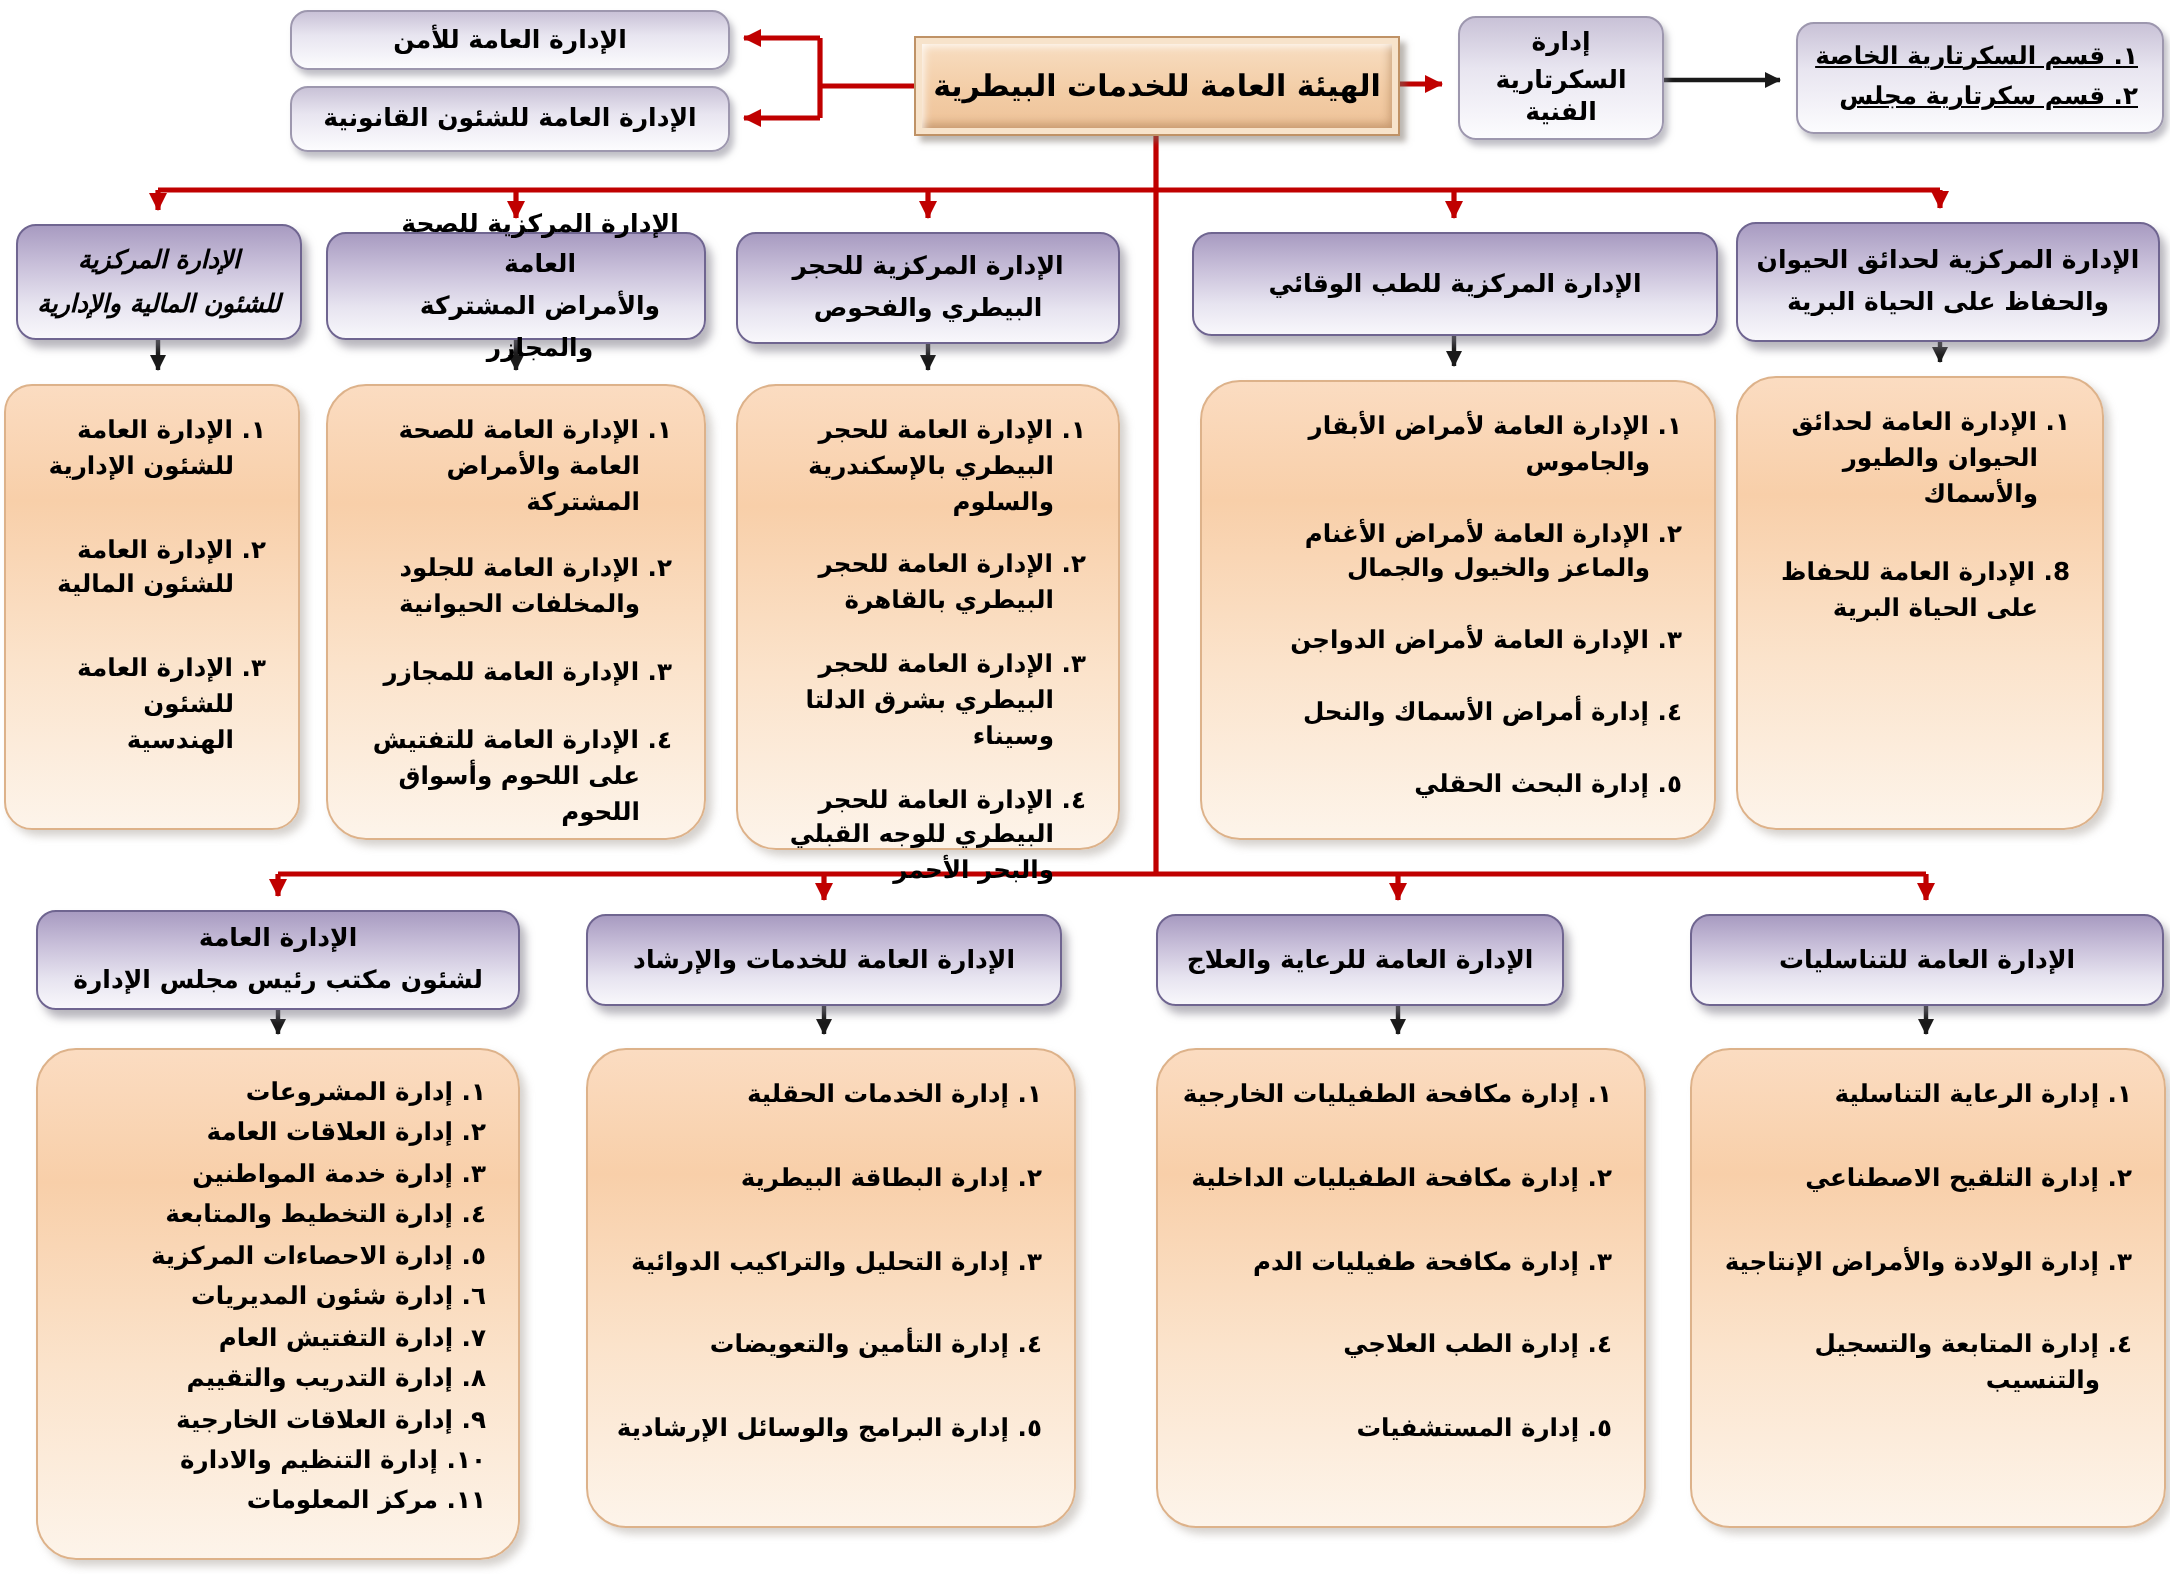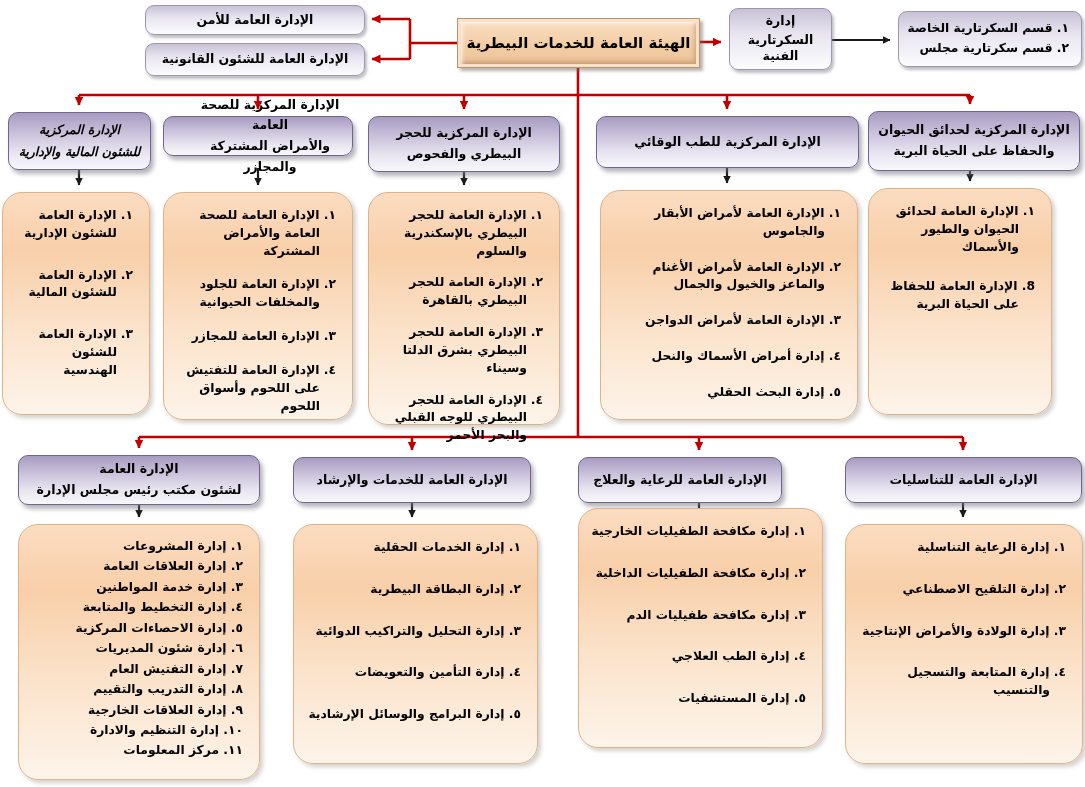--- a/index.html
+++ b/index.html
@@ -120,46 +120,46 @@
     <span>الإدارة العامة للشئون القانونية</span>
   </div>
   <div class="bx lightbox" style="left:145px;top:5px;width:220px;height:30px;">
     <span>الإدارة العامة للأمن</span>
   </div>
 
   <div class="bx lightbox spread" style="left:729px;top:8px;width:103px;height:62px;">
       <div class="hline">إدارة</div>
       <div class="hline">السكرتارية الفنية</div>
     </div>
-  <div class="bx lightbox listy" style="left:898px;top:11px;width:184px;height:56px;">
+  <div class="bx lightbox listy" style="left:898px;top:11px;width:184px;height:56px;text-decoration:underline;">
       <div class="sec-itm">١.  قسم السكرتارية الخاصة</div>
       <div class="sec-itm">٢.  قسم سكرتارية مجلس</div>
     </div>
 
   <div class="bx hdr spread" style="left:8px;top:112px;width:143px;height:58px;font-style:italic;">
       <div class="hline">الإدارة المركزية</div>
       <div class="hline">للشئون المالية والإدارية</div>
     </div>
-  <div class="bx hdr" style="left:163px;top:116px;width:190px;height:40px;padding-left:28px;">
+  <div class="bx hdr" style="left:163px;top:116px;width:190px;height:54px;padding-left:28px;">
       <div class="hline">الإدارة المركزية للصحة العامة</div>
       <div class="hline">والأمراض المشتركة والمجازر</div>
     </div>
   <div class="bx hdr" style="left:368px;top:116px;width:192px;height:56px;">
       <div class="hline">الإدارة المركزية للحجر</div>
       <div class="hline">البيطري والفحوص</div>
     </div>
   <div class="bx hdr" style="left:596px;top:116px;width:263px;height:52px;">
       <div class="hline">الإدارة المركزية للطب الوقائي</div>
     </div>
   <div class="bx hdr" style="left:868px;top:111px;width:212px;height:60px;border-radius:10px;">
       <div class="hline">الإدارة المركزية لحدائق الحيوان</div>
       <div class="hline">والحفاظ على الحياة البرية</div>
     </div>
 
-  <div class="bx obox g24" style="left:2px;top:192px;width:148px;height:223px;">
+  <div class="bx obox g24" style="left:2px;top:192px;width:148px;height:223px;border-radius:14px;">
       <div class="itm">١.  الإدارة العامة للشئون الإدارية</div>
       <div class="itm">٢.  الإدارة العامة للشئون المالية</div>
       <div class="itm">٣.  الإدارة العامة للشئون الهندسية</div>
     </div>
   <div class="bx obox g16" style="left:163px;top:192px;width:190px;height:228px;">
       <div class="itm">١.  الإدارة العامة للصحة العامة والأمراض المشتركة</div>
       <div class="itm">٢.  الإدارة العامة للجلود والمخلفات الحيوانية</div>
       <div class="itm">٣.  الإدارة العامة للمجازر</div>
       <div class="itm">٤.  الإدارة العامة للتفتيش على اللحوم وأسواق اللحوم</div>
     </div>
@@ -208,21 +208,21 @@
       <div class="itm">١٠. إدارة التنظيم والادارة</div>
       <div class="itm">١١. مركز المعلومات</div>
     </div>
   <div class="bx obox g24" style="left:293px;top:524px;width:245px;height:240px;">
       <div class="itm">١.  إدارة الخدمات الحقلية</div>
       <div class="itm">٢.  إدارة البطاقة البيطرية</div>
       <div class="itm">٣.  إدارة التحليل والتراكيب الدوائية</div>
       <div class="itm">٤.  إدارة التأمين والتعويضات</div>
       <div class="itm">٥.  إدارة البرامج والوسائل الإرشادية</div>
     </div>
-  <div class="bx obox g24" style="left:578px;top:508px;width:245px;height:240px;">
+  <div class="bx obox g24" style="left:578px;top:524px;width:245px;height:240px;">
       <div class="itm">١.  إدارة مكافحة الطفيليات الخارجية</div>
       <div class="itm">٢.  إدارة مكافحة الطفيليات الداخلية</div>
       <div class="itm">٣.  إدارة مكافحة طفيليات الدم</div>
       <div class="itm">٤.  إدارة الطب العلاجي</div>
       <div class="itm">٥.  إدارة المستشفيات</div>
     </div>
   <div class="bx obox g24" style="left:845px;top:524px;width:238px;height:240px;">
       <div class="itm">١.  إدارة الرعاية التناسلية</div>
       <div class="itm">٢.  إدارة التلقيح الاصطناعي</div>
       <div class="itm">٣.  إدارة الولادة والأمراض الإنتاجية</div>

